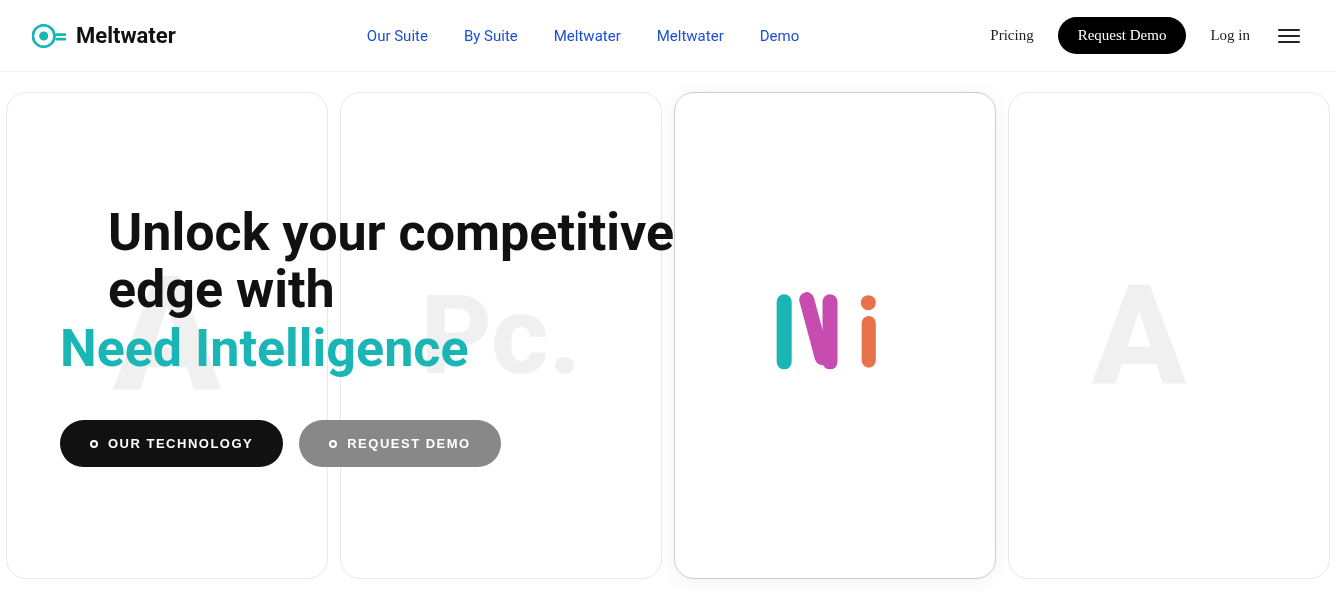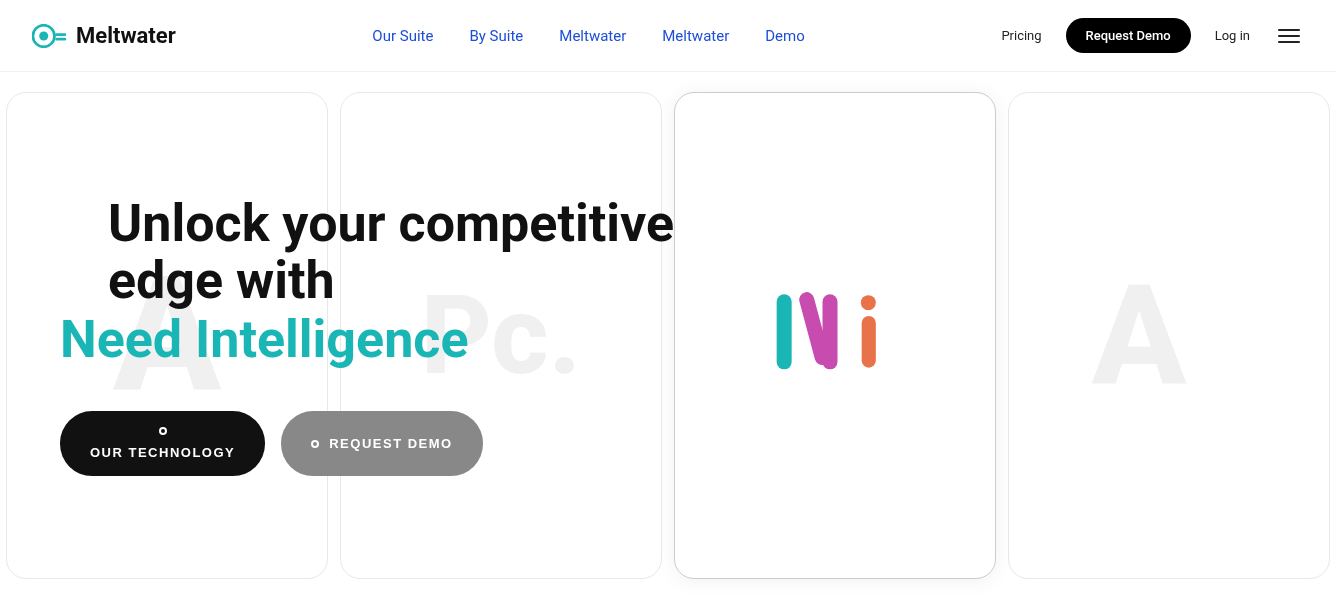--- a/index.html
+++ b/index.html
@@ -47,21 +47,22 @@
       font-weight: 400;
     }
     .nav-right {
       display: flex;
       align-items: center;
       gap: 24px;
     }
     .nav-right a {
       text-decoration: none;
       color: #222;
-      font-size: 13px;
+      font-size: 15px;
+      font-family: Liberation Serif, serif;
     }
     .btn-request-demo {
       background: #000;
       color: #fff !important;
       padding: 10px 20px;
       border-radius: 24px;
       font-size: 14px;
       font-weight: 500;
     }
     .hamburger {
@@ -166,21 +167,20 @@
       background: #111;
       color: #fff;
       border: none;
       border-radius: 32px;
       padding: 16px 30px;
       font-size: 13px;
       font-weight: 700;
       letter-spacing: 1.5px;
       cursor: pointer;
       text-transform: uppercase;
-      flex-direction: column;
     }
     .btn-our-tech .dot {
       width: 8px; height: 8px;
       border-radius: 50%;
       border: 2px solid #fff;
       display: inline-block;
     }
     .btn-request-demo-hero {
       display: flex;
       align-items: center;

